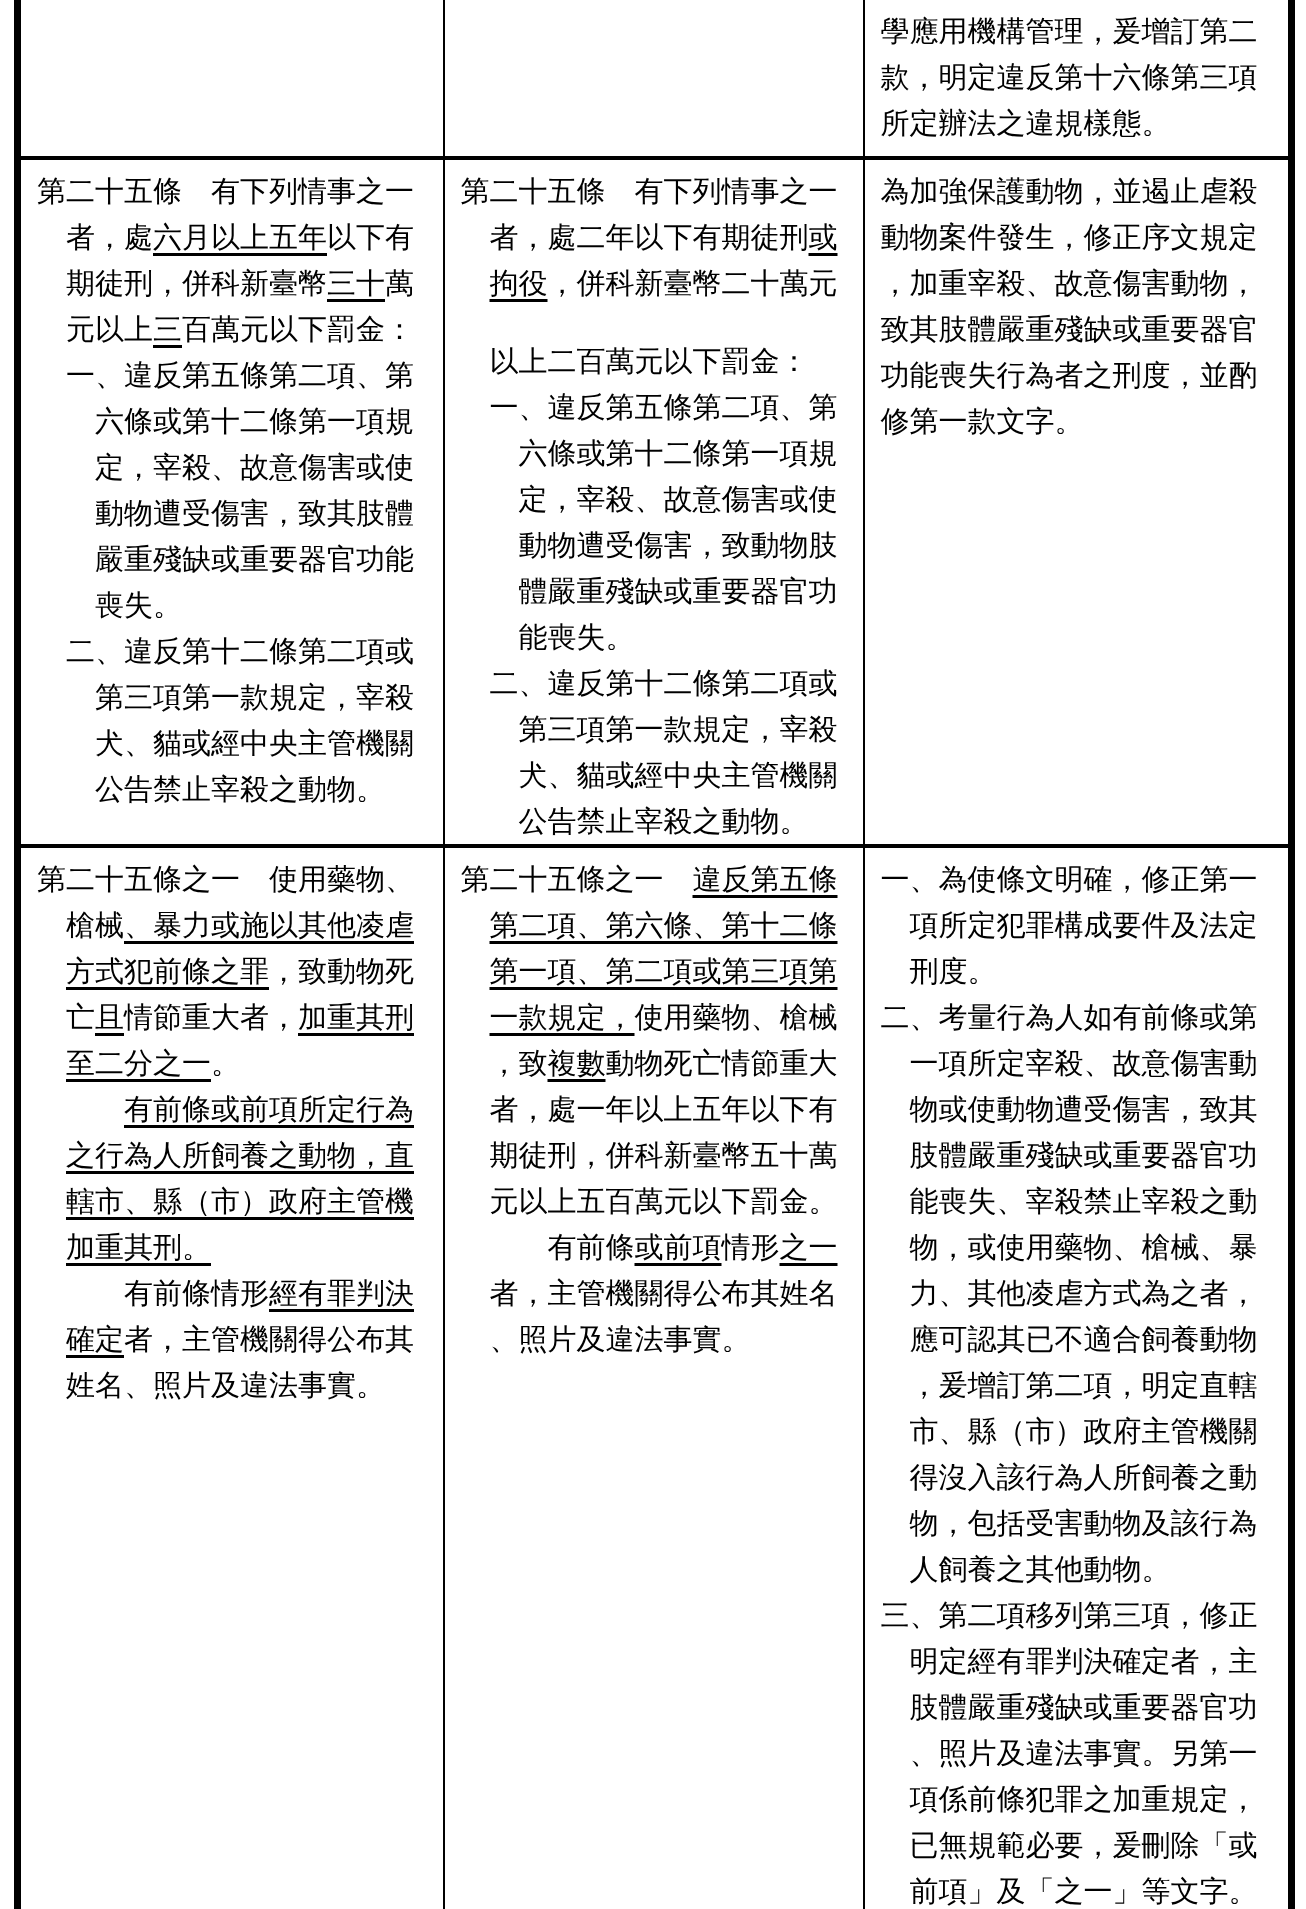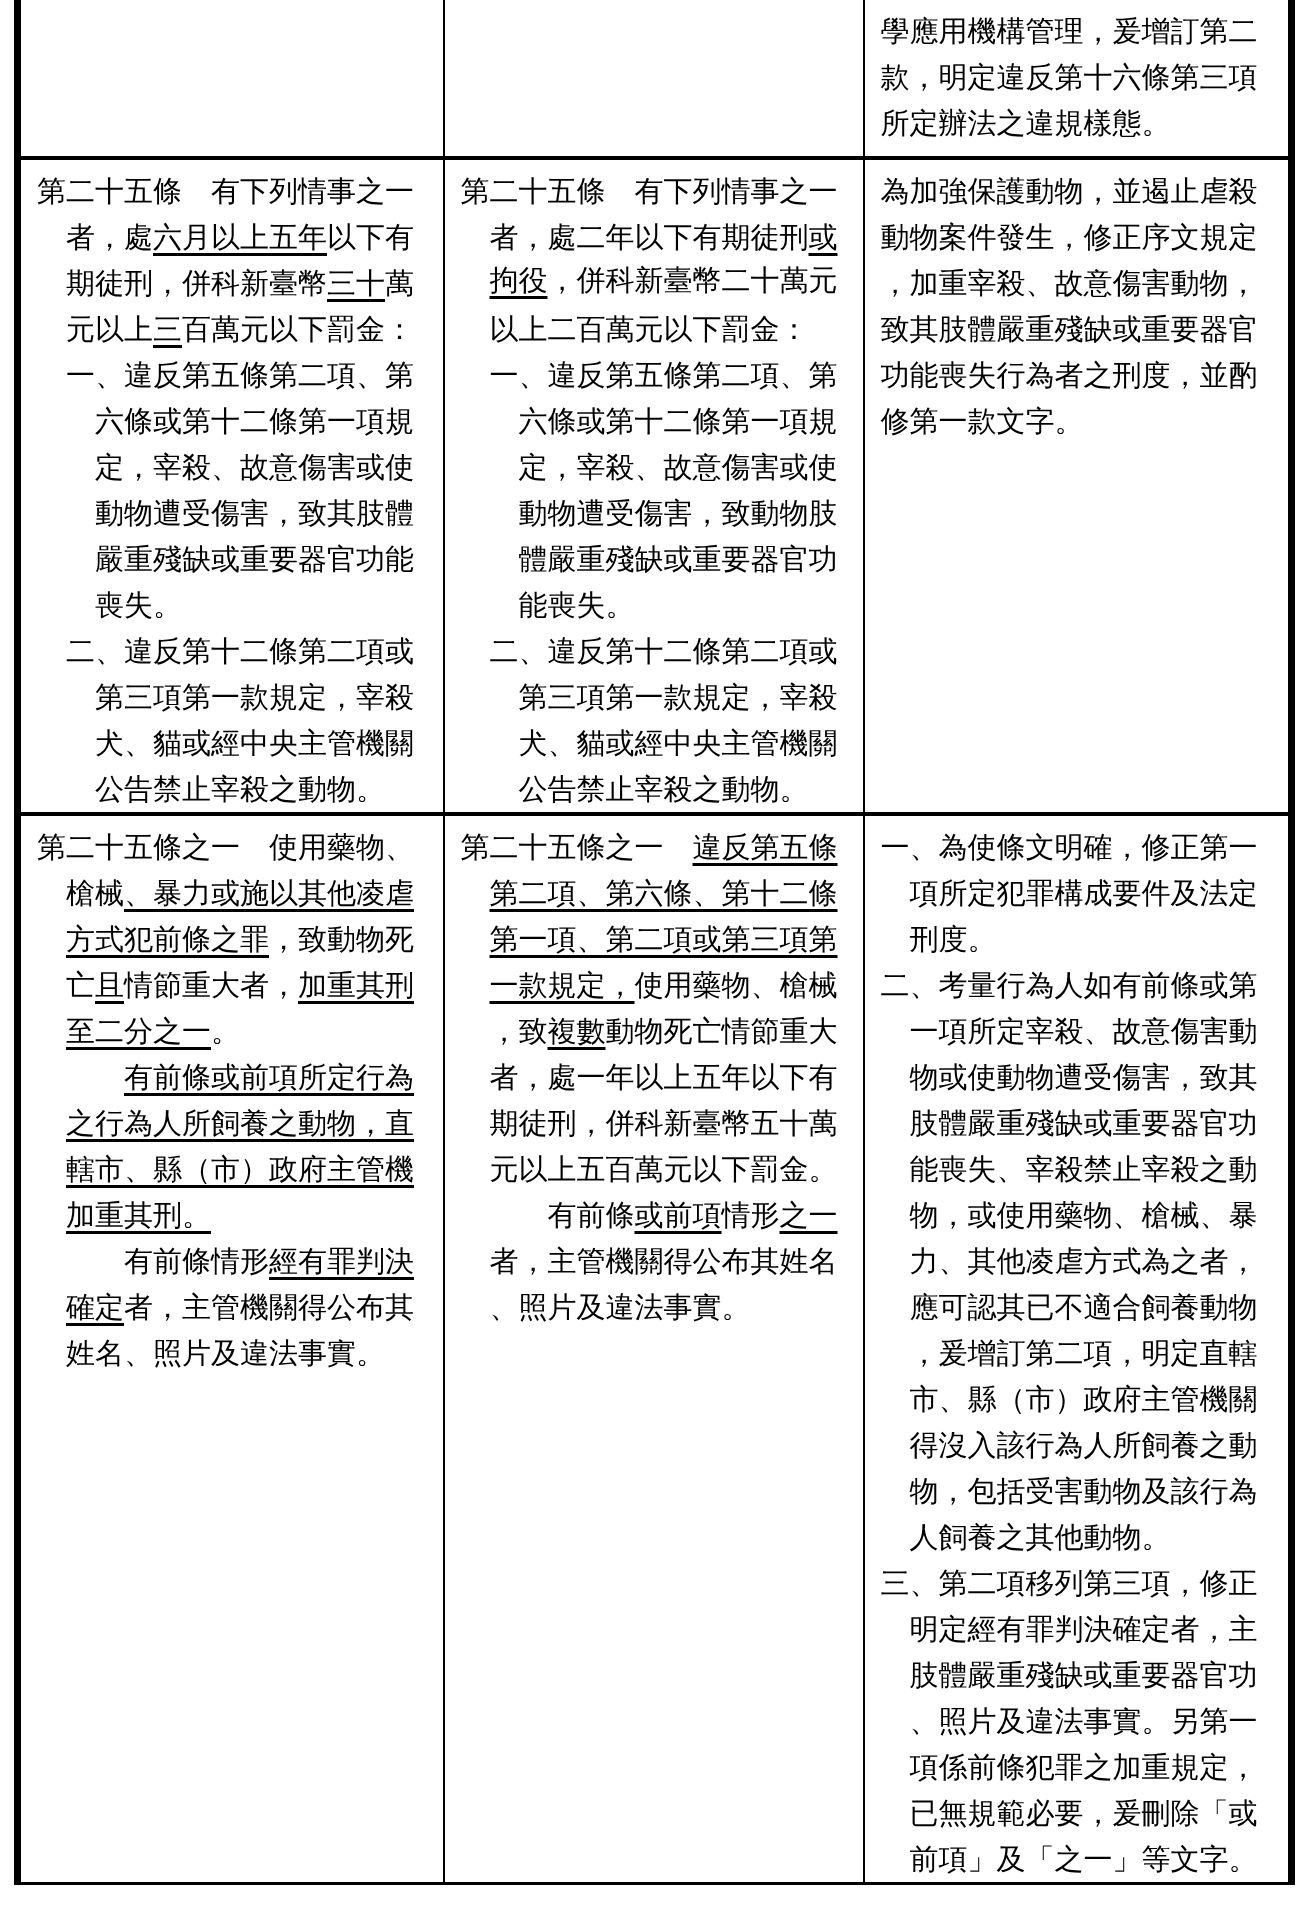--- a/index.html
+++ b/index.html
@@ -72,22 +72,22 @@
             <div class="tline" style="padding-left: 2em;"><span>嚴重殘缺或重要器官功能</span></div>
             <div class="tline" style="padding-left: 2em;"><span>喪失。</span></div>
             <div class="tline" style="padding-left: 1em;"><span>二、違反第十二條第二項或</span></div>
             <div class="tline" style="padding-left: 2em;"><span>第三項第一款規定，宰殺</span></div>
             <div class="tline" style="padding-left: 2em;"><span>犬、貓或經中央主管機關</span></div>
             <div class="tline" style="padding-left: 2em;"><span>公告禁止宰殺之動物。</span></div>
           </td>
         <td class="cell">
             <div class="tline"><span>第二十五條　有下列情事之一</span></div>
             <div class="tline" style="padding-left: 1em;"><span>者，處二年以下有期徒刑</span><span class="u">或</span></div>
-            <div class="tline" style="padding-left: 1em; font-family: Liberation Mono, monospace;"><span class="u">拘役</span><span>，併科新臺幣二十萬元</span></div>
-            <div class="tline" style="padding-left: 1em;"><span>以上二百萬元以下罰金：</span></div>
+            <div class="tline" style="padding-left: 1em;"><span class="u">拘役</span><span>，併科新臺幣二十萬元</span></div>
+            <div class="tline" style="padding-left: 1em; margin-top: 32px;"><span>以上二百萬元以下罰金：</span></div>
             <div class="tline" style="padding-left: 1em;"><span>一、違反第五條第二項、第</span></div>
             <div class="tline" style="padding-left: 2em;"><span>六條或第十二條第一項規</span></div>
             <div class="tline" style="padding-left: 2em;"><span>定，宰殺、故意傷害或使</span></div>
             <div class="tline" style="padding-left: 2em;"><span>動物遭受傷害，致動物肢</span></div>
             <div class="tline" style="padding-left: 2em;"><span>體嚴重殘缺或重要器官功</span></div>
             <div class="tline" style="padding-left: 2em;"><span>能喪失。</span></div>
             <div class="tline" style="padding-left: 1em;"><span>二、違反第十二條第二項或</span></div>
             <div class="tline" style="padding-left: 2em;"><span>第三項第一款規定，宰殺</span></div>
             <div class="tline" style="padding-left: 2em;"><span>犬、貓或經中央主管機關</span></div>
             <div class="tline" style="padding-left: 2em;"><span>公告禁止宰殺之動物。</span></div>

